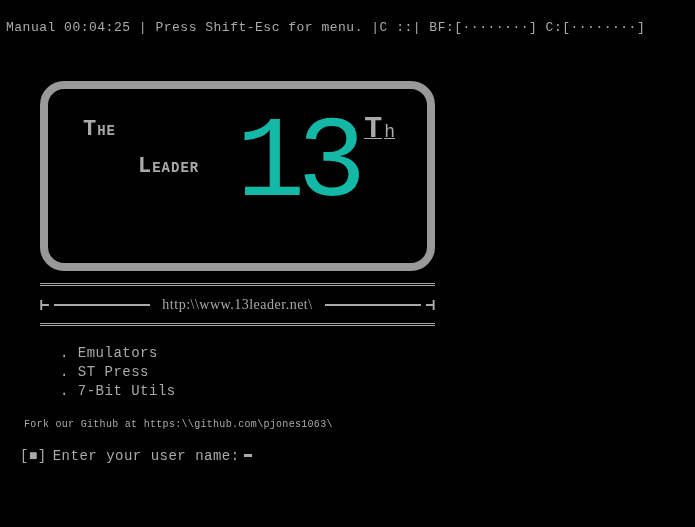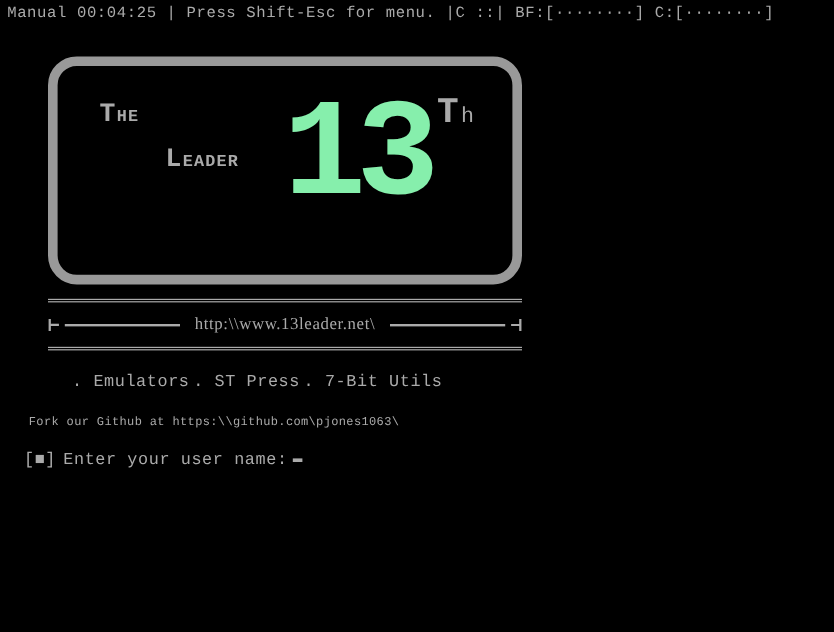--- a/index.html
+++ b/index.html
@@ -11,21 +11,21 @@
       background: #000;
       color: #aaa;
       font-family: 'Courier New', monospace;
       font-size: 14px;
       width: 695px;
       height: 527px;
       overflow: hidden;
       padding: 0;
     }
     .status-bar {
-      padding: 3px 6px;
+      padding: 20px 6px;
       font-size: 13px;
       letter-spacing: 0.5px;
       white-space: nowrap;
     }
     .main-area {
       padding: 8px 20px;
     }
     .logo-box {
       border: 8px solid #999;
       border-radius: 24px;
@@ -58,29 +58,30 @@
     .logo-line3 { margin-left: 55px; margin-top: 12px; }
     .big-13 {
       position: absolute;
       right: 32px;
       top: 18px;
       display: flex;
       align-items: flex-start;
     }
     .digit-13 {
       font-size: 115px;
-      font-weight: bold;
-      color: #86efac;
+      font-weight: normal;
+      color: #14b8a6;
       line-height: 1;
       letter-spacing: -8px;
       font-family: 'Courier New', monospace;
     }
     .th-suffix {
       margin-left: 6px;
       margin-top: 5px;
+      text-decoration: underline;
     }
     .th-suffix .th-big {
       font-size: 30px;
       color: #aaa;
       font-weight: bold;
     }
     .th-suffix .th-small {
       font-size: 18px;
       color: #aaa;
       margin-left: 2px;
@@ -121,21 +122,21 @@
       margin: 8px 20px 18px 20px;
       width: 395px;
     }
     .menu-columns {
       display: flex;
       margin-left: 40px;
       gap: 50px;
     }
     .menu-col {
       display: flex;
-      flex-direction: row;
+      flex-direction: column;
       gap: 3px;
     }
     .menu-item {
       font-size: 14px;
       letter-spacing: 0.5px;
     }
     .menu-item::before {
       content: ". ";
     }
     .github-line {

